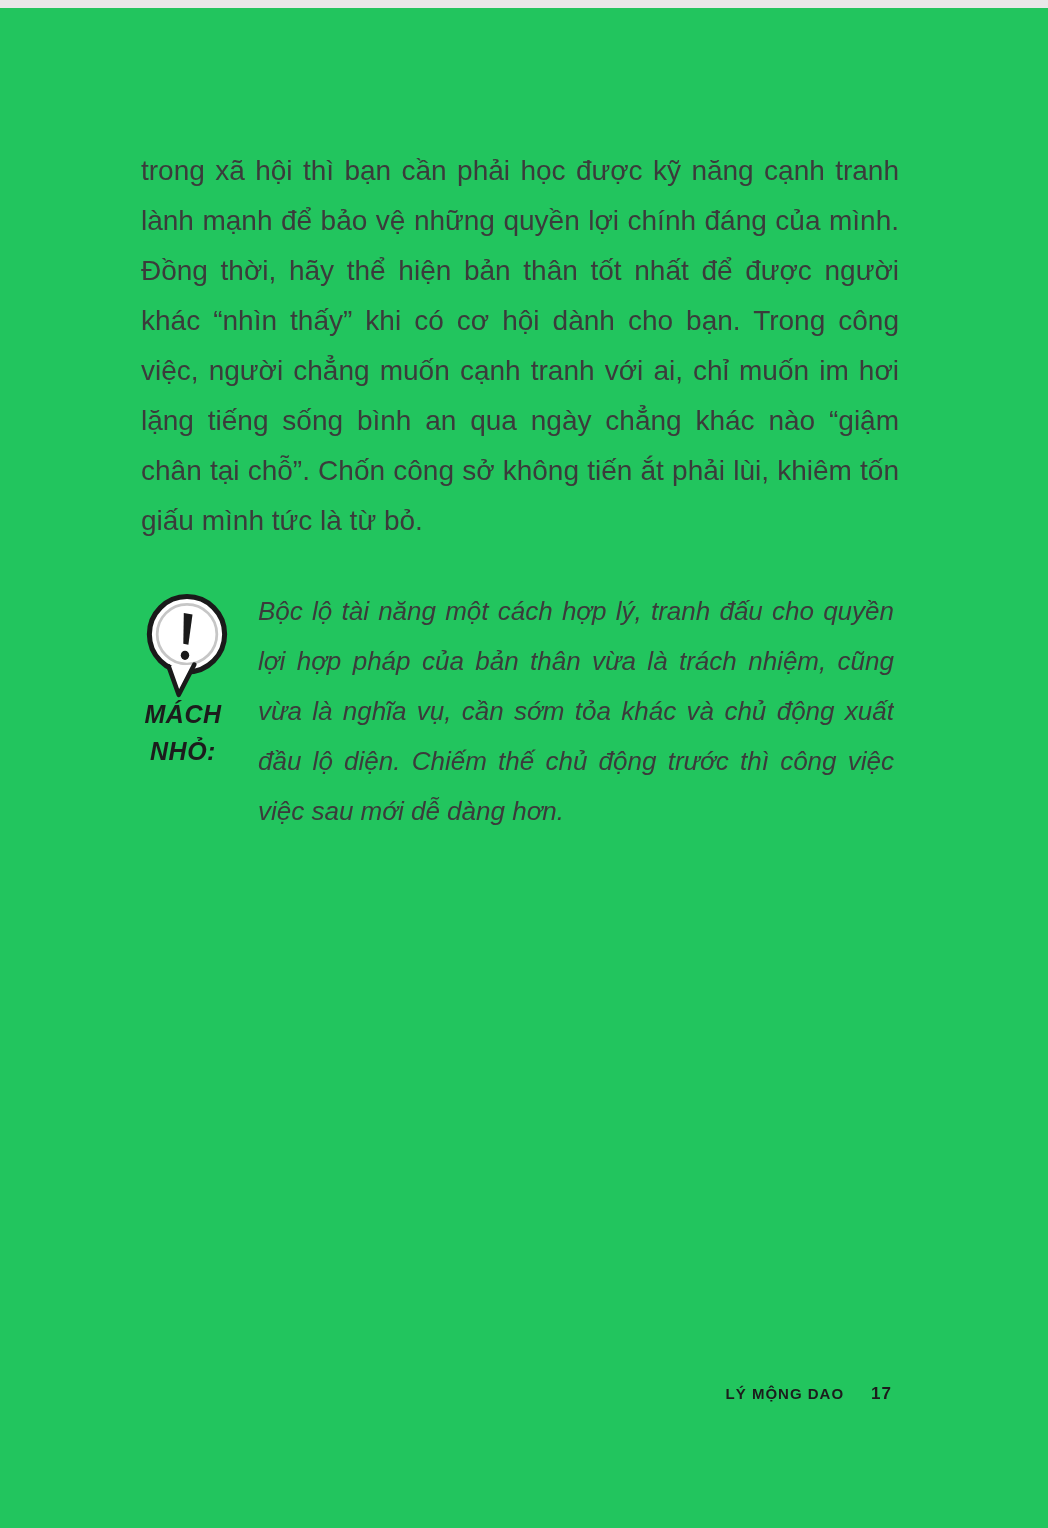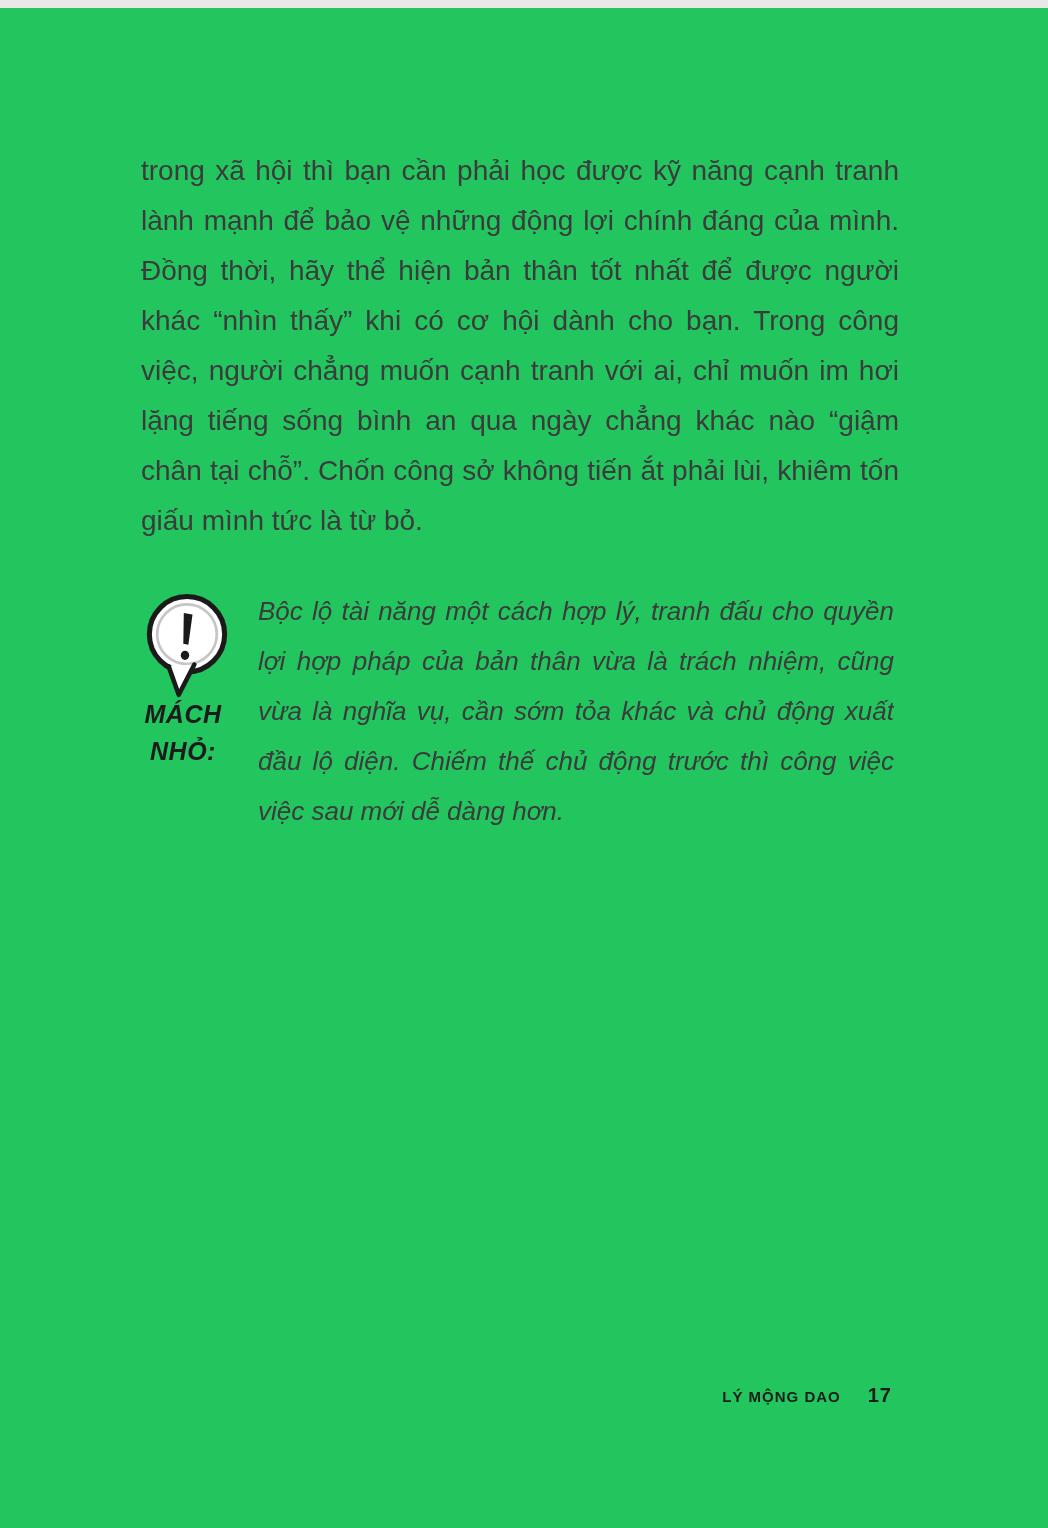--- a/index.html
+++ b/index.html
@@ -75,33 +75,33 @@
     gap: 27px;
     color: #1c1c1c;
   }
   .footer .author {
     font-weight: 700;
     font-size: 15px;
     letter-spacing: 1px;
   }
   .footer .pagenum {
     font-weight: 700;
-    font-size: 20px;
+    font-size: 17px;
     letter-spacing: 1px;
     text-align: center;
   }
 </style>
 </head>
 <body>
 
 <div class="page">
 
   <div class="body-text">
     <div class="line">trong xã hội thì bạn cần phải học được kỹ năng cạnh tranh</div>
-    <div class="line">lành mạnh để bảo vệ những động lợi chính đáng của mình.</div>
+    <div class="line">lành mạnh để bảo vệ những quyền lợi chính đáng của mình.</div>
     <div class="line">Đồng thời, hãy thể hiện bản thân tốt nhất để được người</div>
     <div class="line">khác “nhìn thấy” khi có cơ hội dành cho bạn. Trong công</div>
     <div class="line">việc, người chẳng muốn cạnh tranh với ai, chỉ muốn im hơi</div>
     <div class="line">lặng tiếng sống bình an qua ngày chẳng khác nào “giậm</div>
     <div class="line">chân tại chỗ”. Chốn công sở không tiến ắt phải lùi, khiêm tốn</div>
     <div class="line end">giấu mình tức là từ bỏ.</div>
   </div>
 
   <div class="tip-icon">
     <svg viewBox="0 0 100 122" width="92" height="112" aria-hidden="true">

